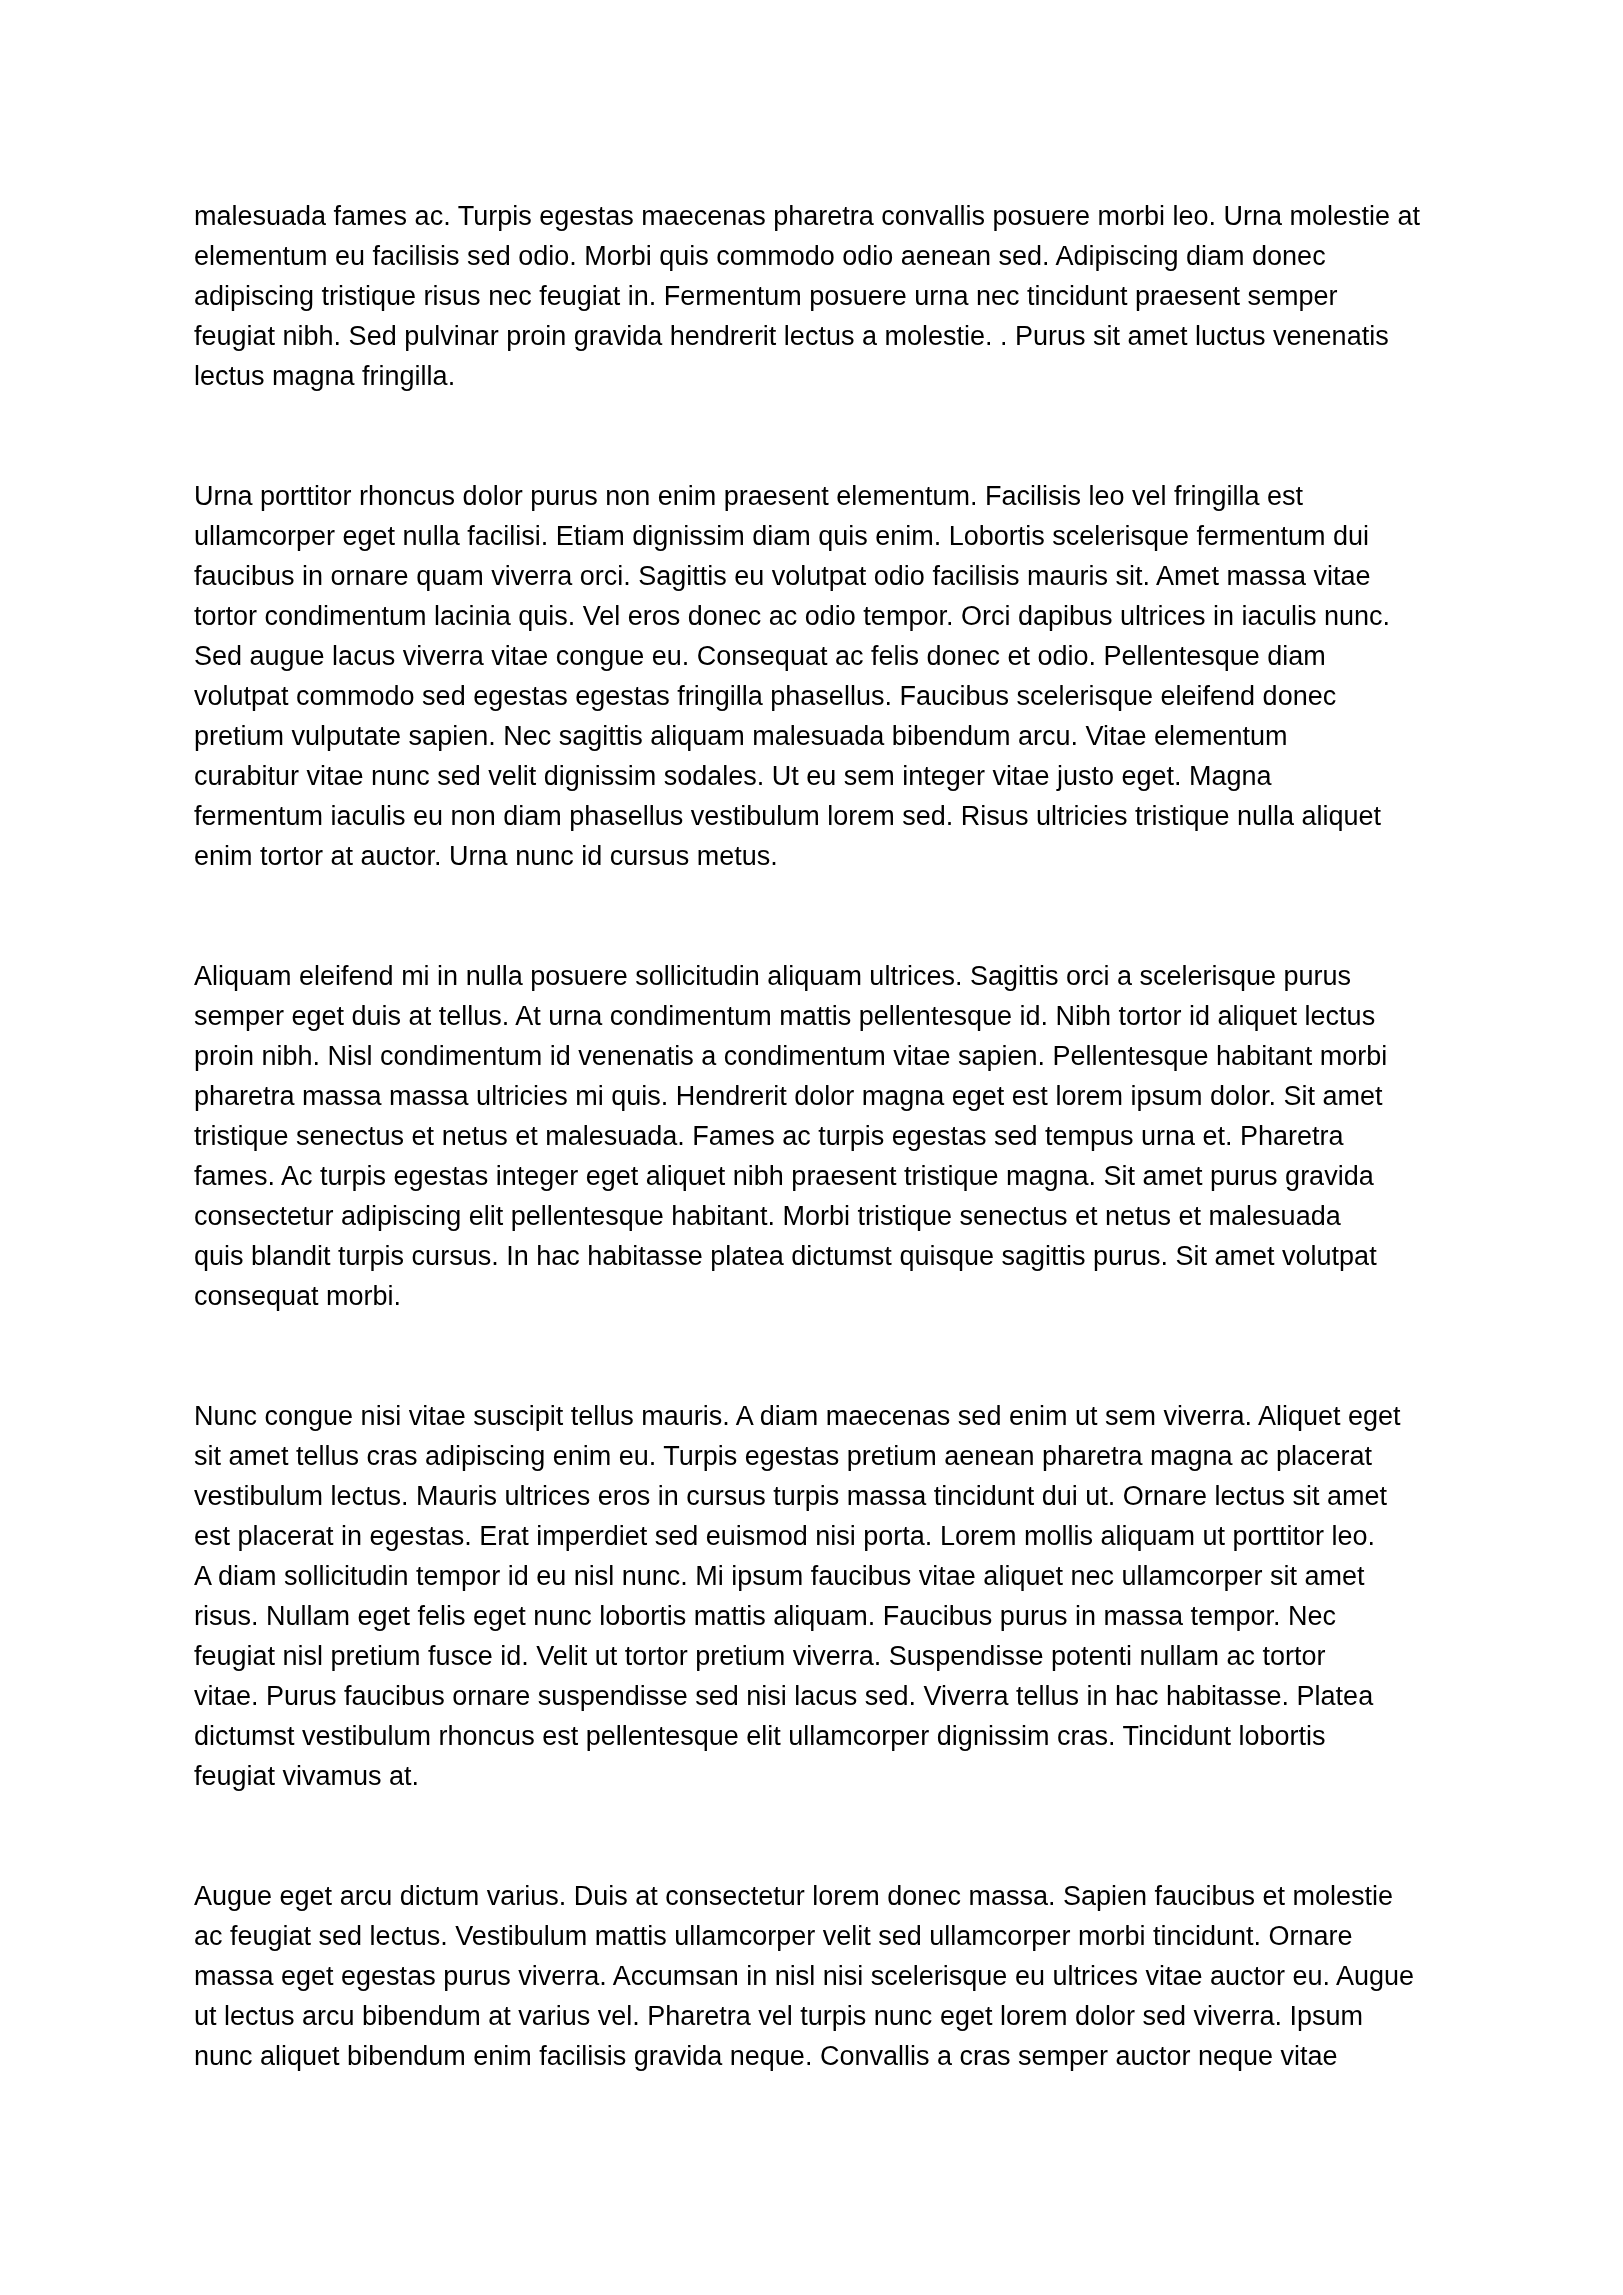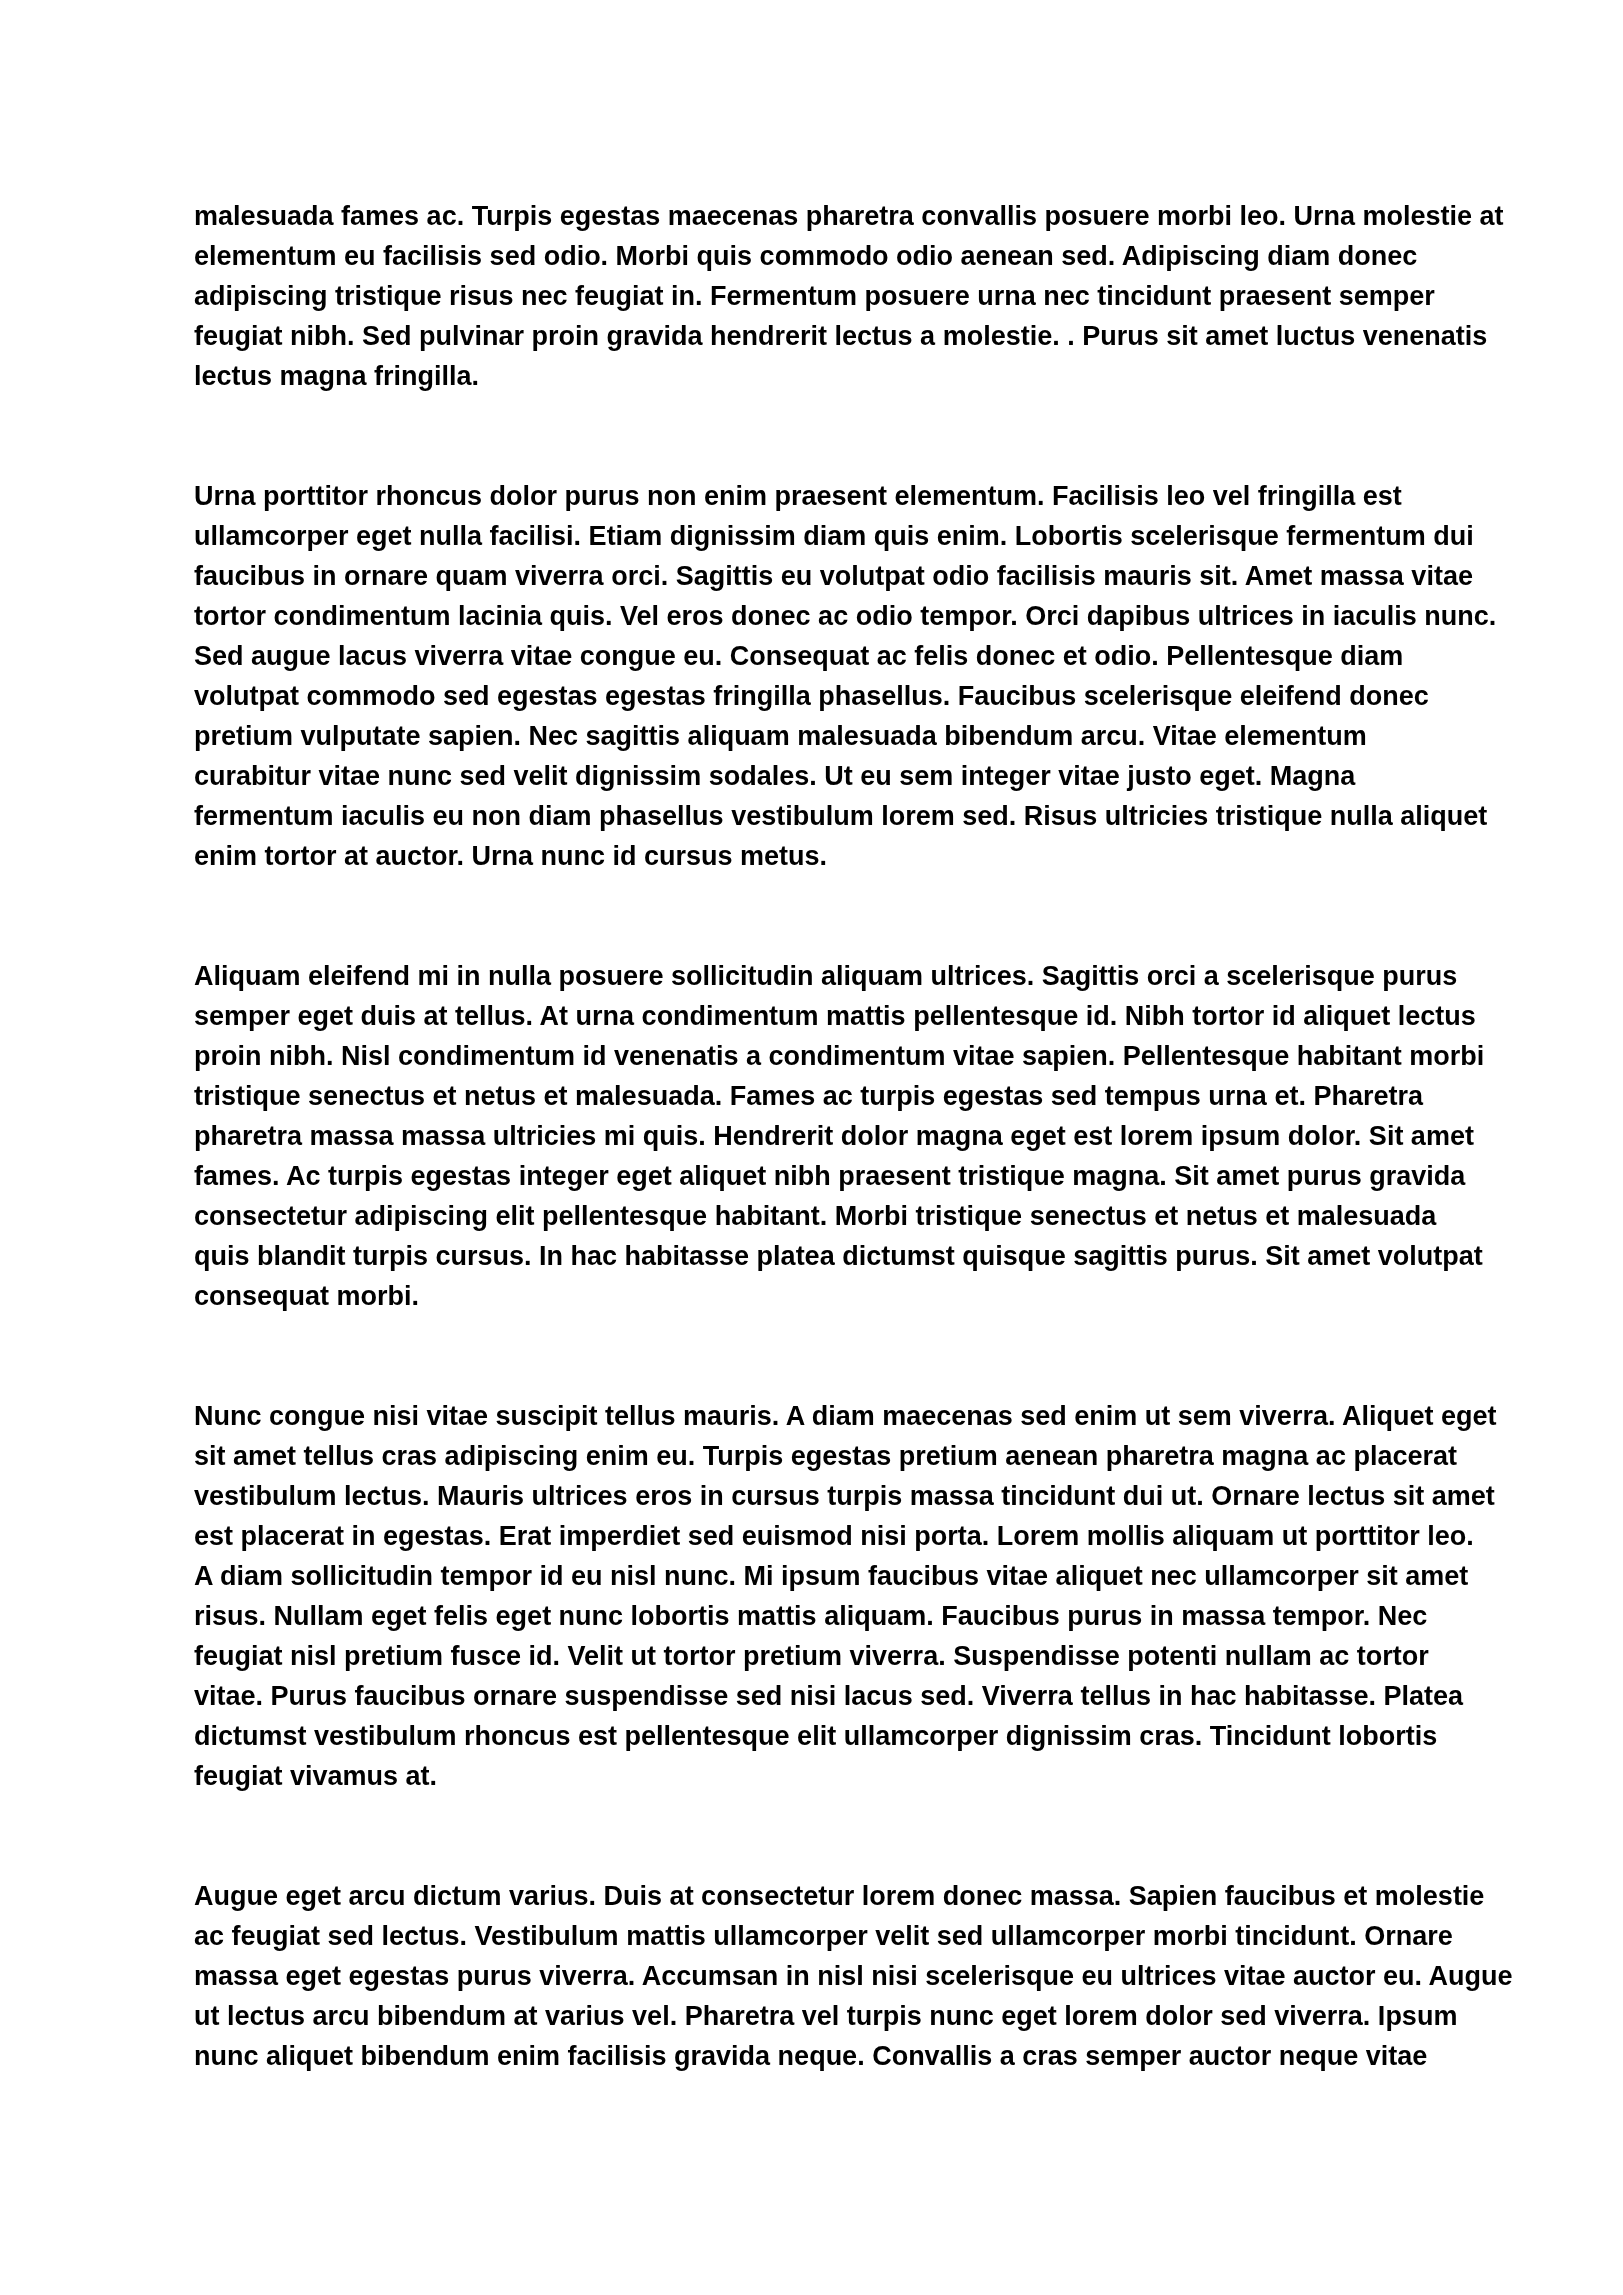--- a/index.html
+++ b/index.html
@@ -20,21 +20,20 @@
     top: 196px;
     width: 1283px;
     font-family: "Liberation Sans", "DejaVu Sans", sans-serif;
     font-size: 27px;
     line-height: 40px;
     color: #000000;
     font-weight: 400;
   }
   .paragraph {
     margin: 0 0 80px 0;
-    font-weight: bold;
   }
   .paragraph:last-child {
     margin-bottom: 9px;
   }
   .text-line {
     display: block;
     white-space: pre;
   }
 </style>
 </head>
@@ -58,22 +57,22 @@
         <span class="text-line">volutpat commodo sed egestas egestas fringilla phasellus. Faucibus scelerisque eleifend donec</span>
         <span class="text-line">pretium vulputate sapien. Nec sagittis aliquam malesuada bibendum arcu. Vitae elementum</span>
         <span class="text-line">curabitur vitae nunc sed velit dignissim sodales. Ut eu sem integer vitae justo eget. Magna</span>
         <span class="text-line">fermentum iaculis eu non diam phasellus vestibulum lorem sed. Risus ultricies tristique nulla aliquet</span>
         <span class="text-line">enim tortor at auctor. Urna nunc id cursus metus.</span>
       </p>
       <p class="paragraph">
         <span class="text-line">Aliquam eleifend mi in nulla posuere sollicitudin aliquam ultrices. Sagittis orci a scelerisque purus</span>
         <span class="text-line">semper eget duis at tellus. At urna condimentum mattis pellentesque id. Nibh tortor id aliquet lectus</span>
         <span class="text-line">proin nibh. Nisl condimentum id venenatis a condimentum vitae sapien. Pellentesque habitant morbi</span>
+        <span class="text-line">pharetra massa massa ultricies mi quis. Hendrerit dolor magna eget est lorem ipsum dolor. Sit amet</span>
         <span class="text-line">tristique senectus et netus et malesuada. Fames ac turpis egestas sed tempus urna et. Pharetra</span>
-        <span class="text-line">pharetra massa massa ultricies mi quis. Hendrerit dolor magna eget est lorem ipsum dolor. Sit amet</span>
         <span class="text-line">fames. Ac turpis egestas integer eget aliquet nibh praesent tristique magna. Sit amet purus gravida</span>
         <span class="text-line">consectetur adipiscing elit pellentesque habitant. Morbi tristique senectus et netus et malesuada</span>
         <span class="text-line">quis blandit turpis cursus. In hac habitasse platea dictumst quisque sagittis purus. Sit amet volutpat</span>
         <span class="text-line">consequat morbi.</span>
       </p>
       <p class="paragraph">
         <span class="text-line">Nunc congue nisi vitae suscipit tellus mauris. A diam maecenas sed enim ut sem viverra. Aliquet eget</span>
         <span class="text-line">sit amet tellus cras adipiscing enim eu. Turpis egestas pretium aenean pharetra magna ac placerat</span>
         <span class="text-line">vestibulum lectus. Mauris ultrices eros in cursus turpis massa tincidunt dui ut. Ornare lectus sit amet</span>
         <span class="text-line">est placerat in egestas. Erat imperdiet sed euismod nisi porta. Lorem mollis aliquam ut porttitor leo.</span>

